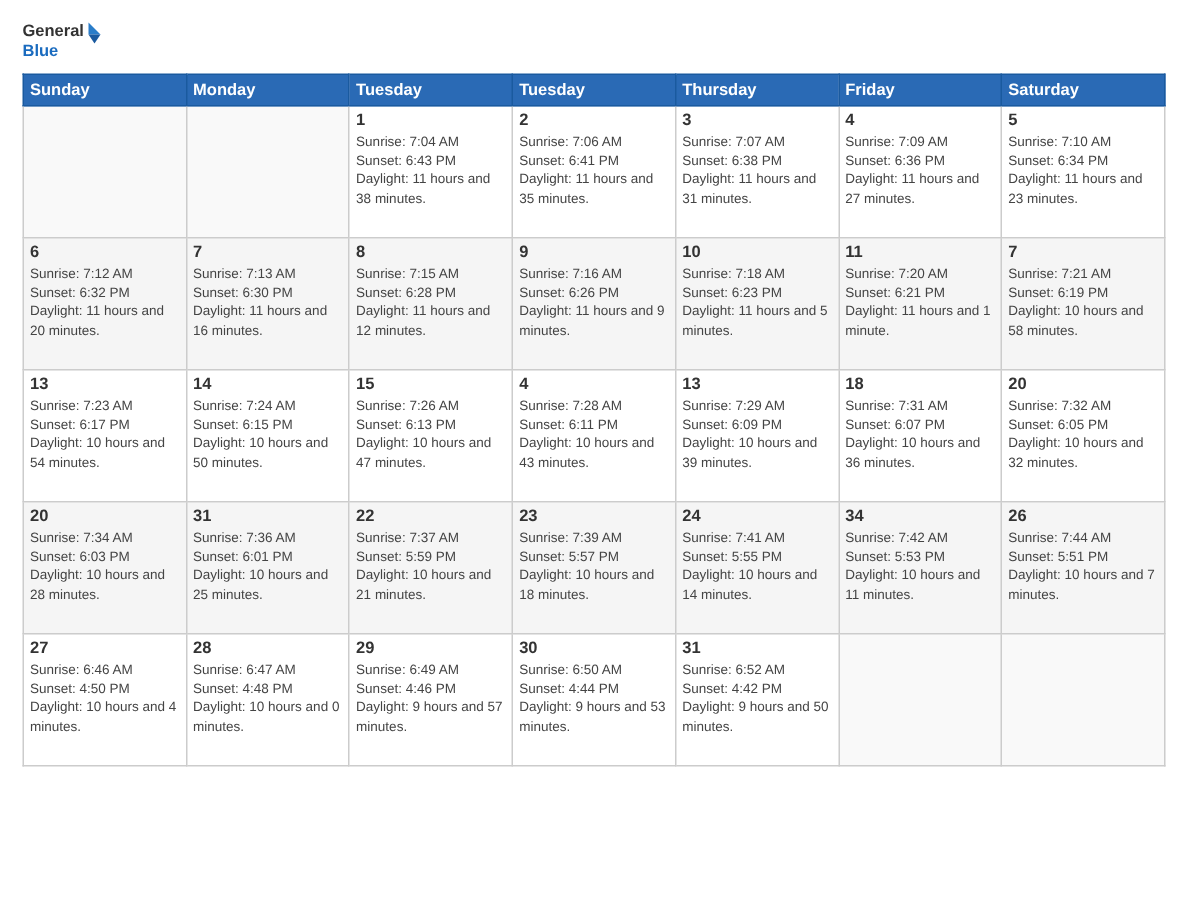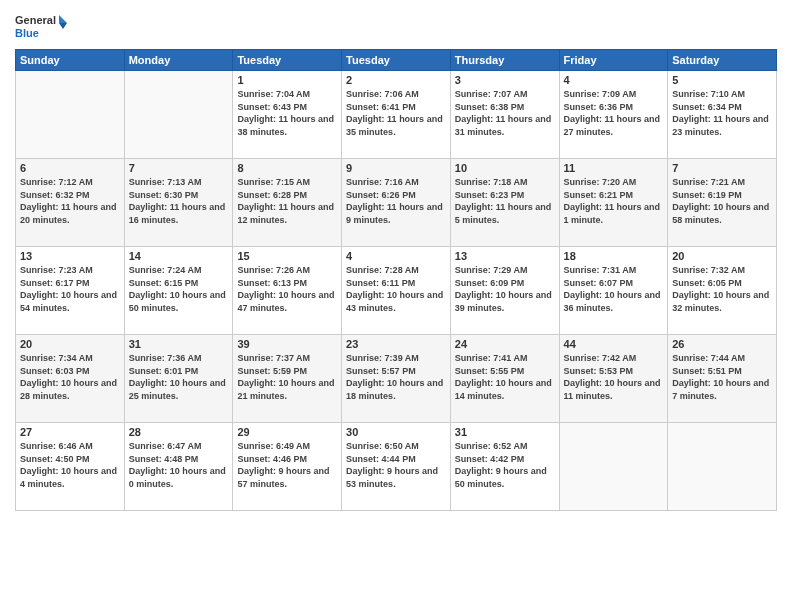--- a/index.html
+++ b/index.html
@@ -73,21 +73,20 @@
       font-size: 11px;
       font-weight: bold;
       color: #333;
       display: block;
       margin-bottom: 2px;
     }
     .day-info {
       font-size: 9px;
       color: #444;
       line-height: 1.4;
-      font-weight: bold;
     }
     .empty-cell {
       background: #f9f9f9 !important;
     }
   </style>
 </head>
 <body>
 
 <div class="page">
   <div class="header">
@@ -205,33 +204,33 @@
         <tr>
           <td>
             <span class="day-number">20</span>
             <div class="day-info">Sunrise: 7:34 AM<br>Sunset: 6:03 PM<br>Daylight: 10 hours and 28 minutes.</div>
           </td>
           <td>
             <span class="day-number">31</span>
             <div class="day-info">Sunrise: 7:36 AM<br>Sunset: 6:01 PM<br>Daylight: 10 hours and 25 minutes.</div>
           </td>
           <td>
-            <span class="day-number">39</span>
+            <span class="day-number">22</span>
             <div class="day-info">Sunrise: 7:37 AM<br>Sunset: 5:59 PM<br>Daylight: 10 hours and 21 minutes.</div>
           </td>
           <td>
             <span class="day-number">23</span>
             <div class="day-info">Sunrise: 7:39 AM<br>Sunset: 5:57 PM<br>Daylight: 10 hours and 18 minutes.</div>
           </td>
           <td>
             <span class="day-number">24</span>
             <div class="day-info">Sunrise: 7:41 AM<br>Sunset: 5:55 PM<br>Daylight: 10 hours and 14 minutes.</div>
           </td>
           <td>
-            <span class="day-number">44</span>
+            <span class="day-number">34</span>
             <div class="day-info">Sunrise: 7:42 AM<br>Sunset: 5:53 PM<br>Daylight: 10 hours and 11 minutes.</div>
           </td>
           <td>
             <span class="day-number">26</span>
             <div class="day-info">Sunrise: 7:44 AM<br>Sunset: 5:51 PM<br>Daylight: 10 hours and 7 minutes.</div>
           </td>
         </tr>
         <tr>
           <td>
             <span class="day-number">27</span>

